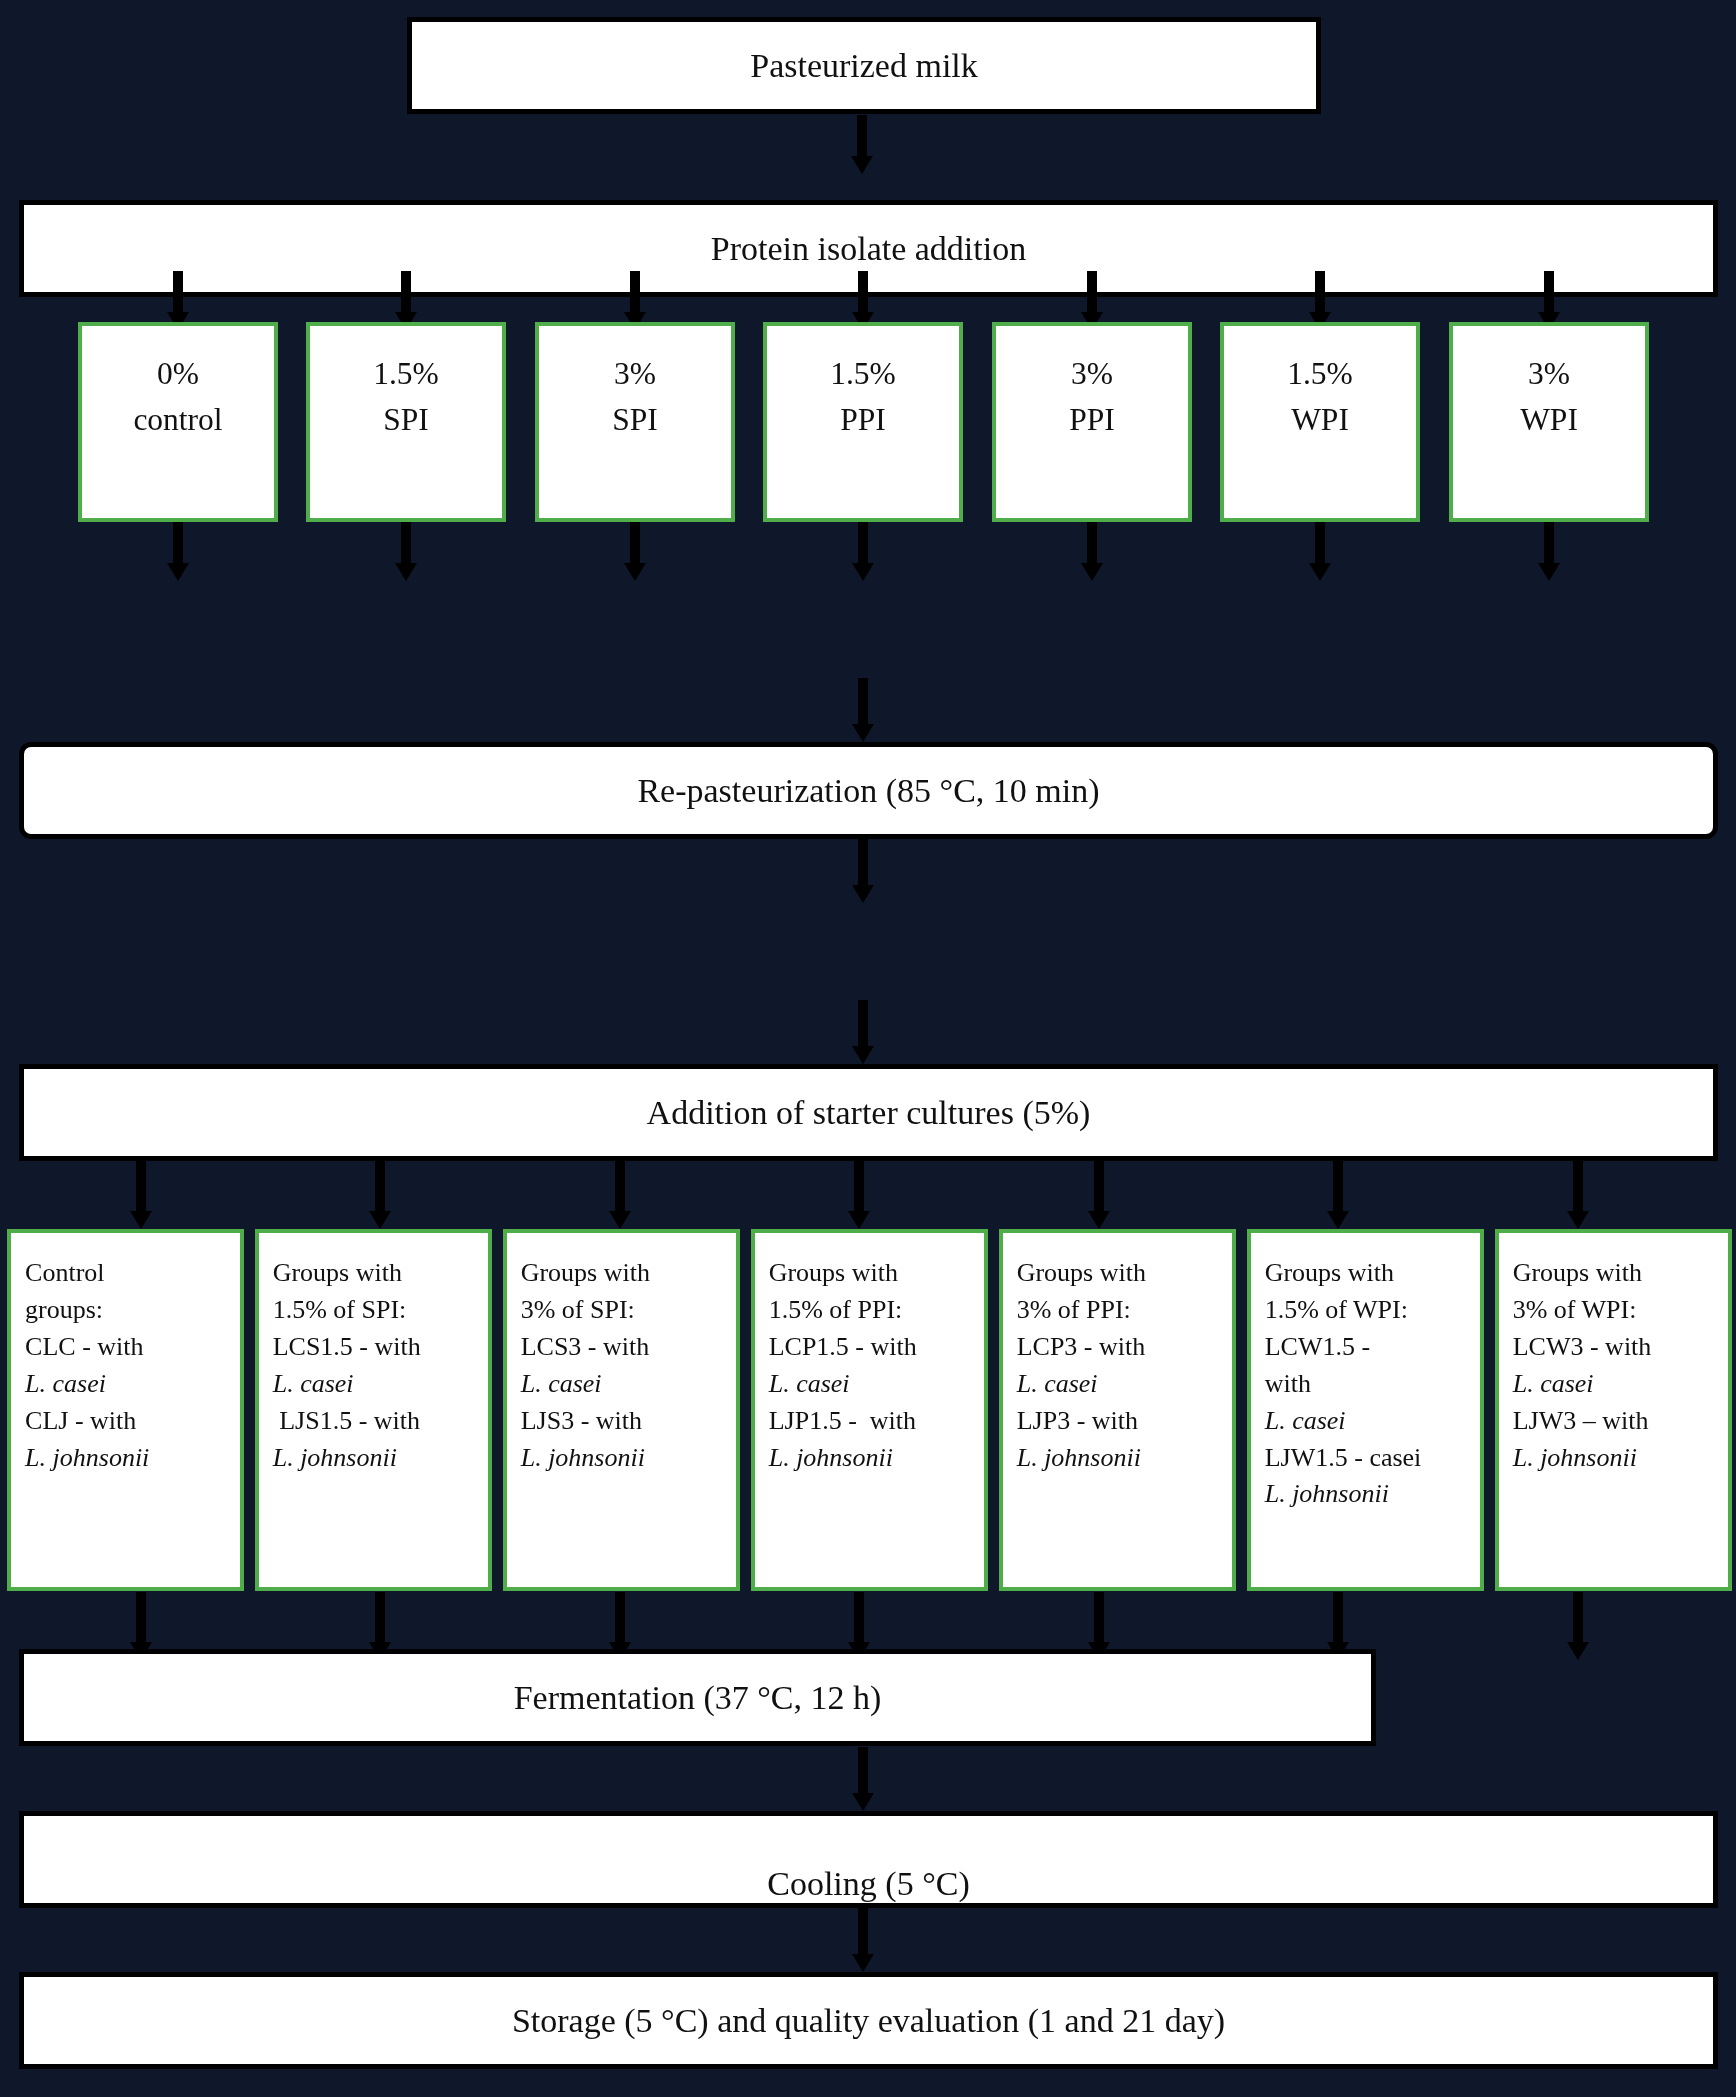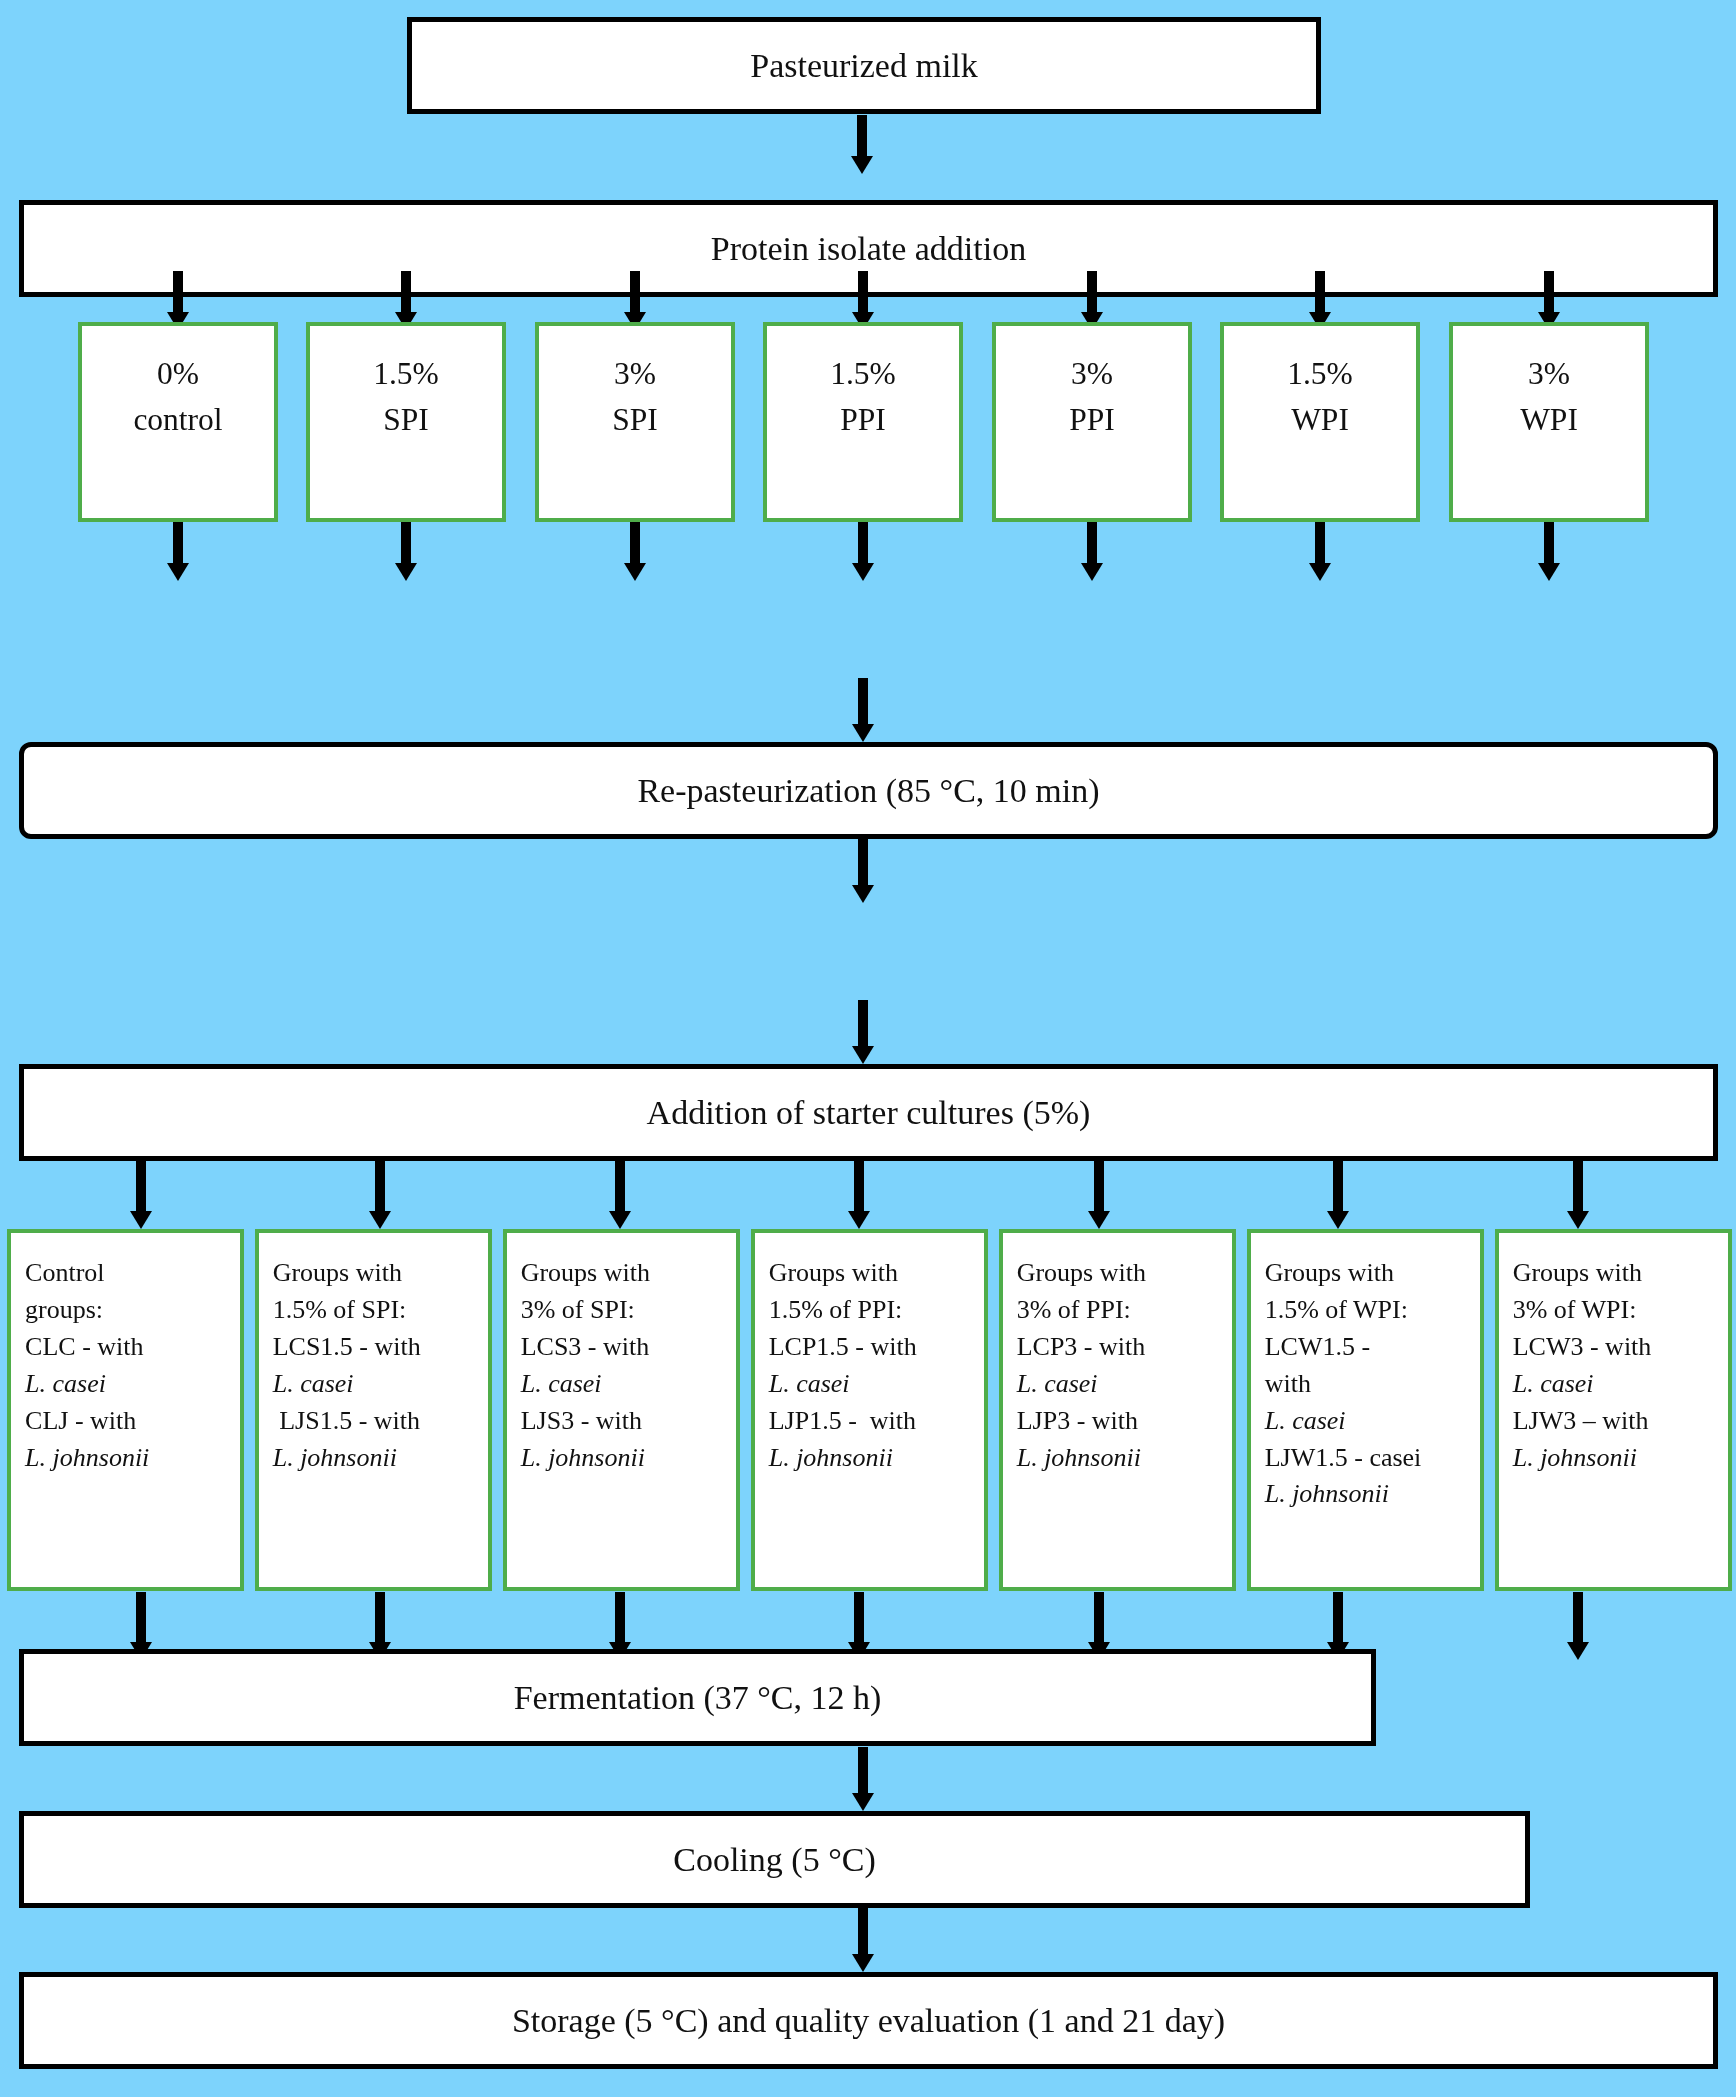--- a/index.html
+++ b/index.html
@@ -5,21 +5,21 @@
 <style>
   html, body {
     margin: 0;
     padding: 0;
     background: #ffffff;
   }
   #page {
     position: relative;
     width: 1737px;
     height: 2097px;
-    background: #7dd3fc;
+    background: #0f172a;
     font-family: "Liberation Serif", "DejaVu Serif", serif;
     overflow: hidden;
   }
 
   
   .pbox {
     position: absolute;
     box-sizing: border-box;
     border: 5.8px solid #000000;
     background: #ffffff;
@@ -357,21 +357,21 @@
 
   <div class="pbox" style="left:19px; top:1649px; width:1357px; height:97px;">
     <span class="ptext">Fermentation (37 °C, 12 h)</span>
   </div>
 
   <div class="arrow" style="left:858px; top:1747px; width:9.5px; height:64px;">
       <div class="shaft" style="height:46px;"></div>
       <div class="head" style="top:46px;"></div>
     </div>
 
-  <div class="pbox" style="left:19px; top:1811px; width:1511px; height:97px;">
+  <div class="pbox" style="left:19px; top:1811px; width:1699px; height:97px;align-items:flex-end;">
     <span class="ptext">Cooling (5 °C)</span>
   </div>
 
   <div class="arrow" style="left:858px; top:1908px; width:9.5px; height:64px;">
       <div class="shaft" style="height:46px;"></div>
       <div class="head" style="top:46px;"></div>
     </div>
 
   <div class="pbox" style="left:19px; top:1972px; width:1699px; height:97px;">
     <span class="ptext">Storage (5 °C) and quality evaluation (1 and 21 day)</span>

